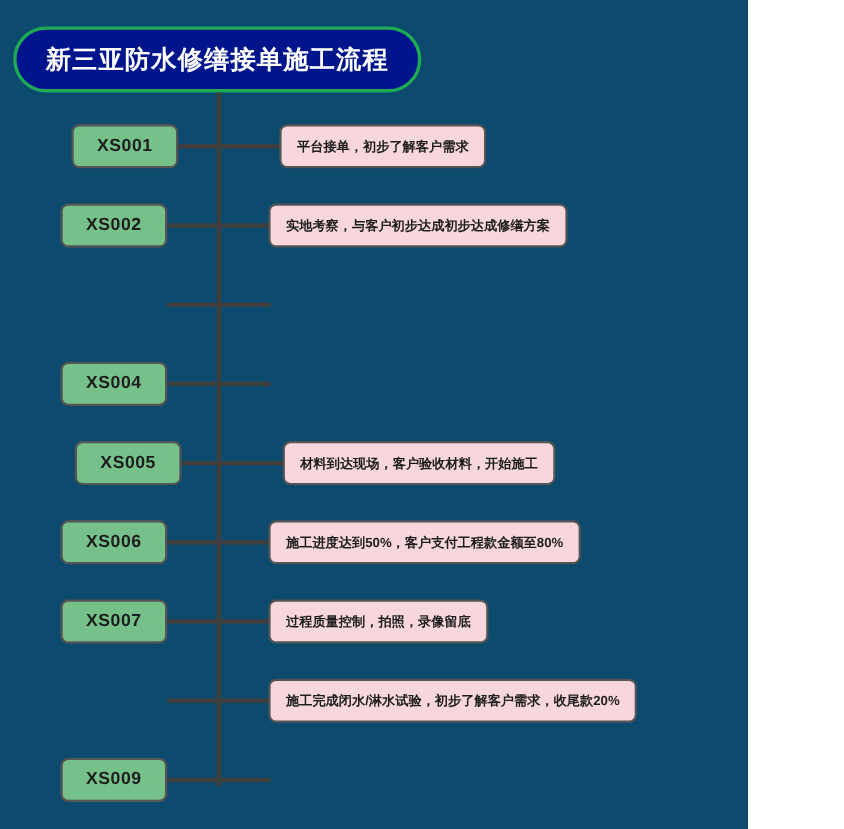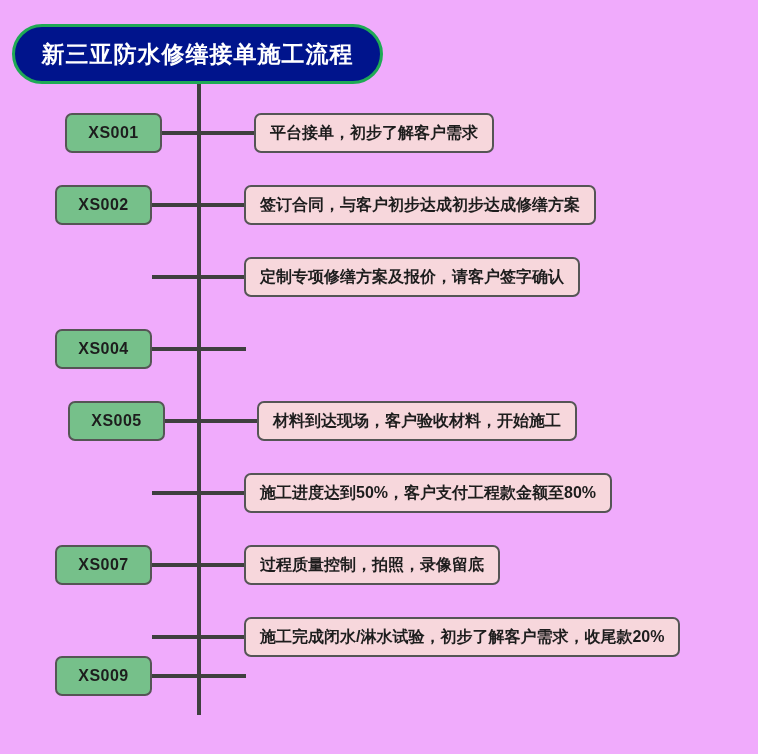--- a/index.html
+++ b/index.html
@@ -9,23 +9,23 @@
   body {
     width: 767px;
     height: 754px;
     background: #ffffff;
     font-family: "Liberation Sans", "DejaVu Sans", sans-serif;
     overflow: hidden;
   }
 
   #canvas {
     position: relative;
-    width: 758px;
+    width: 680px;
     height: 754px;
-    background: #f0abfc;
+    background: #0c4a6e;
   }
 
   
   .title-pill {
     position: absolute;
     left: 12px;
     top: 24px;
     width: 371px;
     height: 60px;
     box-sizing: border-box;
@@ -84,21 +84,21 @@
     left: 244px;
     top: 2px;
     height: 40px;
     box-sizing: border-box;
     background: #f7d7dc;
     border: 2px solid #555555;
     border-radius: 7px;
     display: flex;
     align-items: center;
     padding: 0 14px;
-    font-size: 16px;
+    font-size: 12px;
     font-weight: bold;
     color: #1d1d1d;
     white-space: nowrap;
   }
 
   
   .conn-left {
     position: absolute;
     left: 152px;
     top: 20px;
@@ -129,54 +129,54 @@
       <div class="row" style="top: 111px; margin-left: 10px;">
         <div class="code-box">XS001</div>
         <div class="conn-left"></div>
         <div class="conn-right"></div>
         <div class="desc-box">平台接单，初步了解客户需求</div>
       </div>
       <div class="row" style="top: 183px;">
         <div class="code-box">XS002</div>
         <div class="conn-left"></div>
         <div class="conn-right"></div>
-        <div class="desc-box">签订合同，与客户初步达成初步达成修缮方案</div>
+        <div class="desc-box">实地考察，与客户初步达成初步达成修缮方案</div>
       </div>
       <div class="row" style="top: 255px;">
         <div class="conn-left"></div>
         <div class="conn-right"></div>
-        <div class="desc-box">定制专项修缮方案及报价，请客户签字确认</div>
       </div>
       <div class="row" style="top: 327px;">
         <div class="code-box">XS004</div>
         <div class="conn-left"></div>
         <div class="conn-right"></div>
       </div>
       <div class="row" style="top: 399px; margin-left: 13px;">
         <div class="code-box">XS005</div>
         <div class="conn-left"></div>
         <div class="conn-right"></div>
         <div class="desc-box">材料到达现场，客户验收材料，开始施工</div>
       </div>
       <div class="row" style="top: 471px;">
+        <div class="code-box">XS006</div>
         <div class="conn-left"></div>
         <div class="conn-right"></div>
         <div class="desc-box">施工进度达到50%，客户支付工程款金额至80%</div>
       </div>
       <div class="row" style="top: 543px;">
         <div class="code-box">XS007</div>
         <div class="conn-left"></div>
         <div class="conn-right"></div>
         <div class="desc-box">过程质量控制，拍照，录像留底</div>
       </div>
       <div class="row" style="top: 615px;">
         <div class="conn-left"></div>
         <div class="conn-right"></div>
         <div class="desc-box">施工完成闭水/淋水试验，初步了解客户需求，收尾款20%</div>
       </div>
-      <div class="row" style="top: 654px;">
+      <div class="row" style="top: 687px;">
         <div class="code-box">XS009</div>
         <div class="conn-left"></div>
         <div class="conn-right"></div>
       </div>
     </div>
 
 </div>
 
 </body></html>

